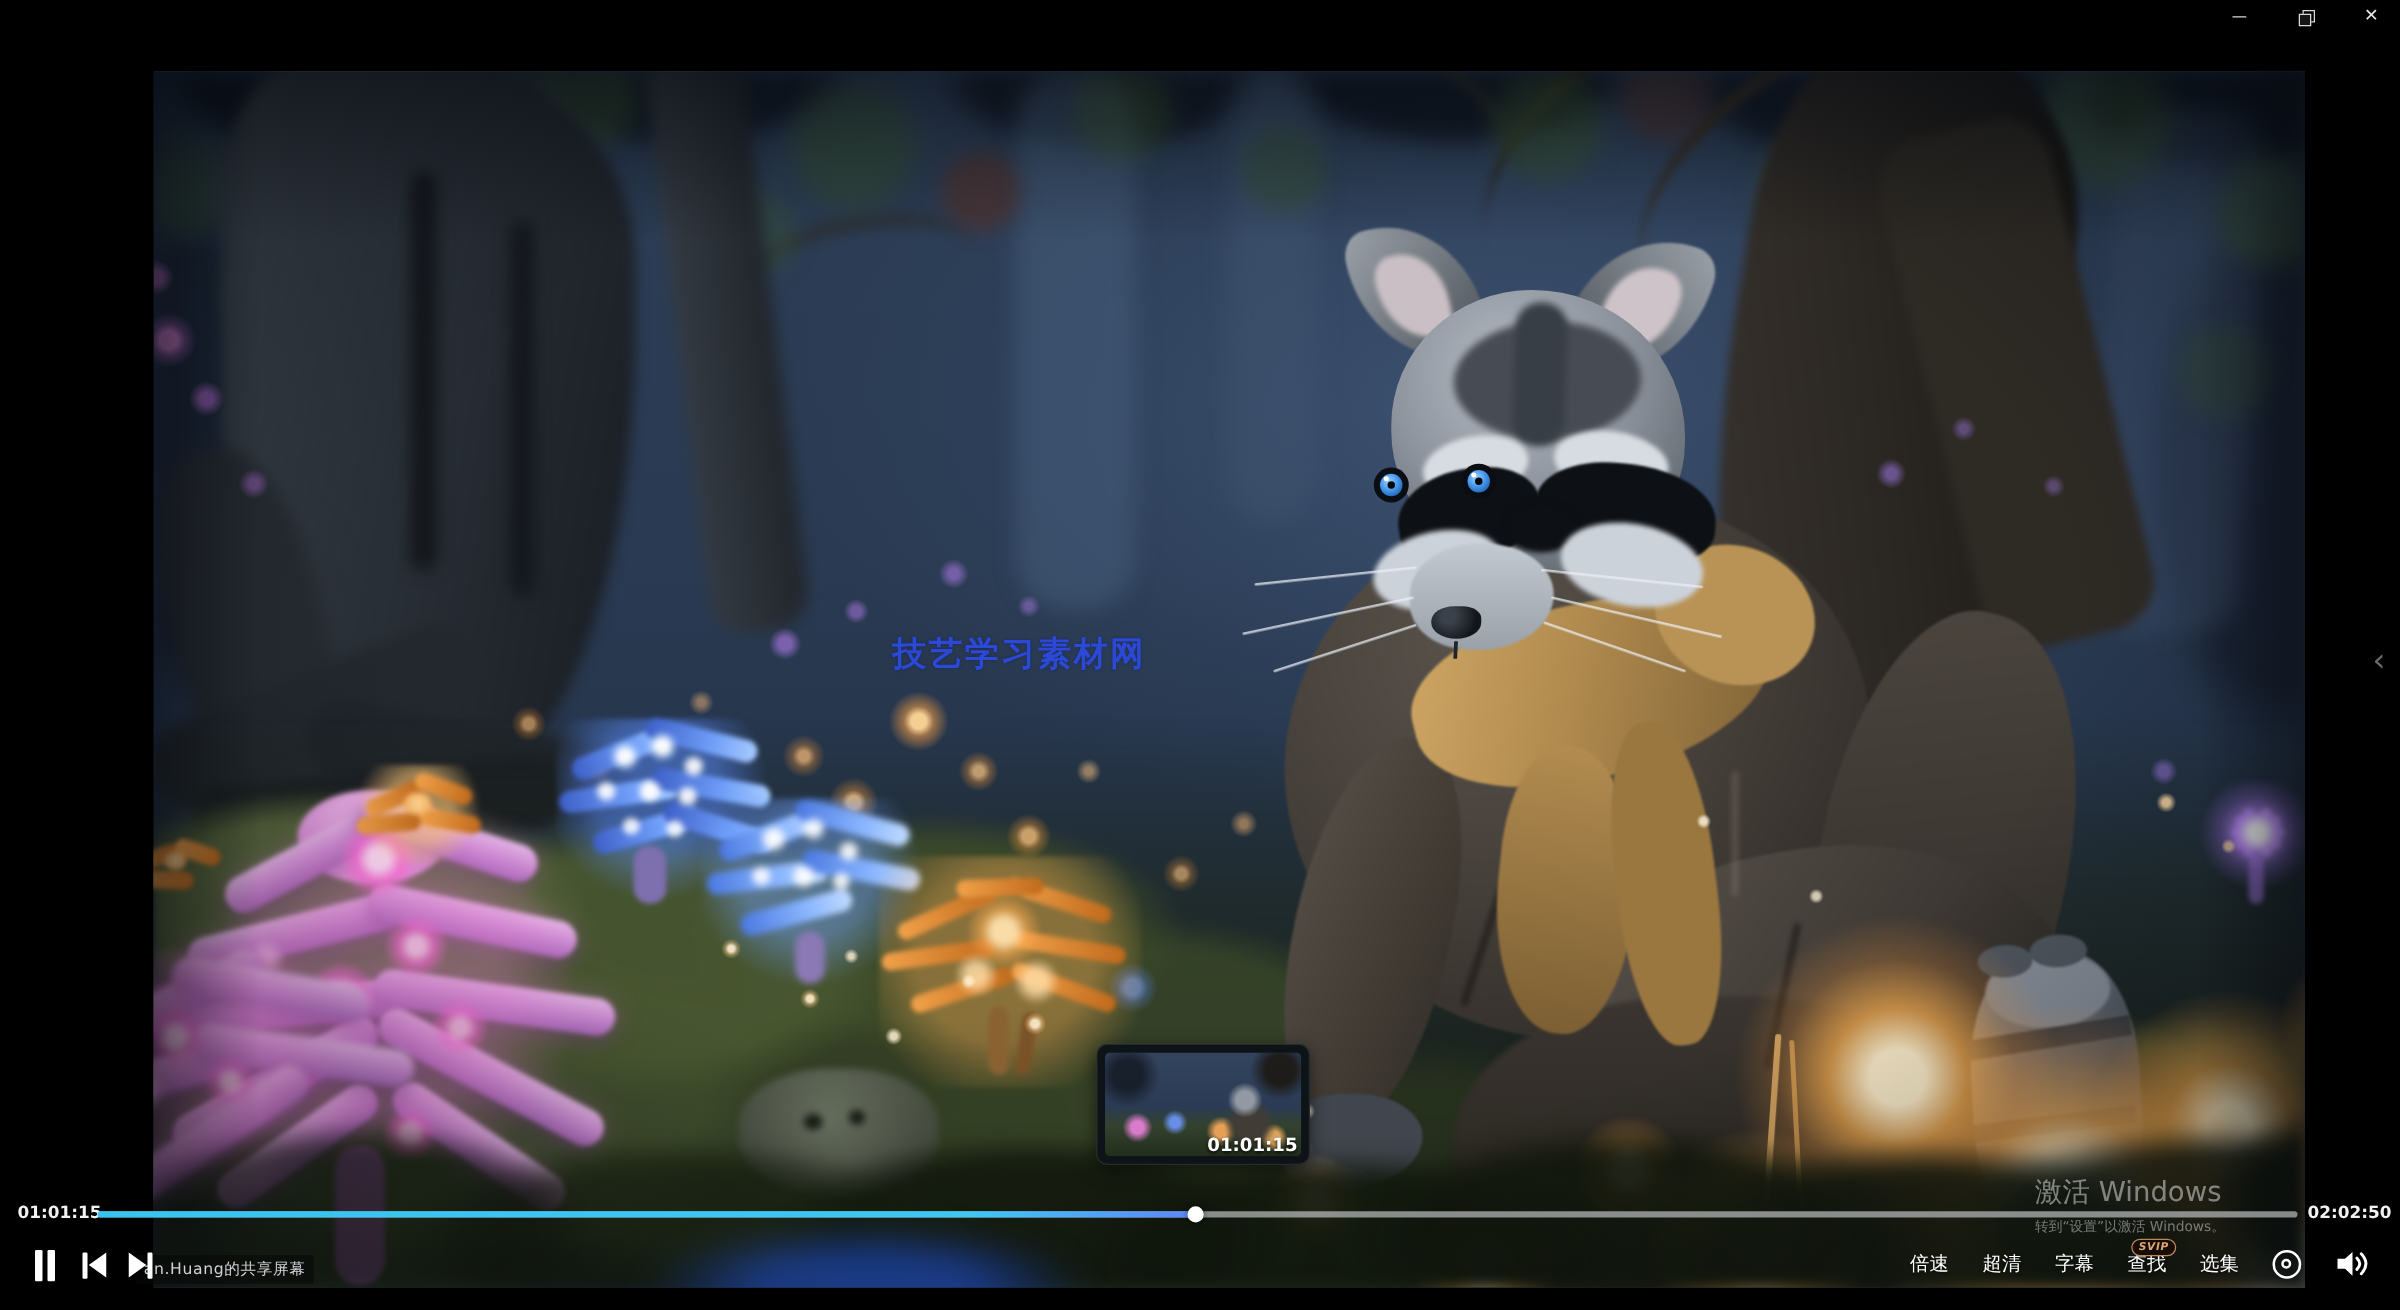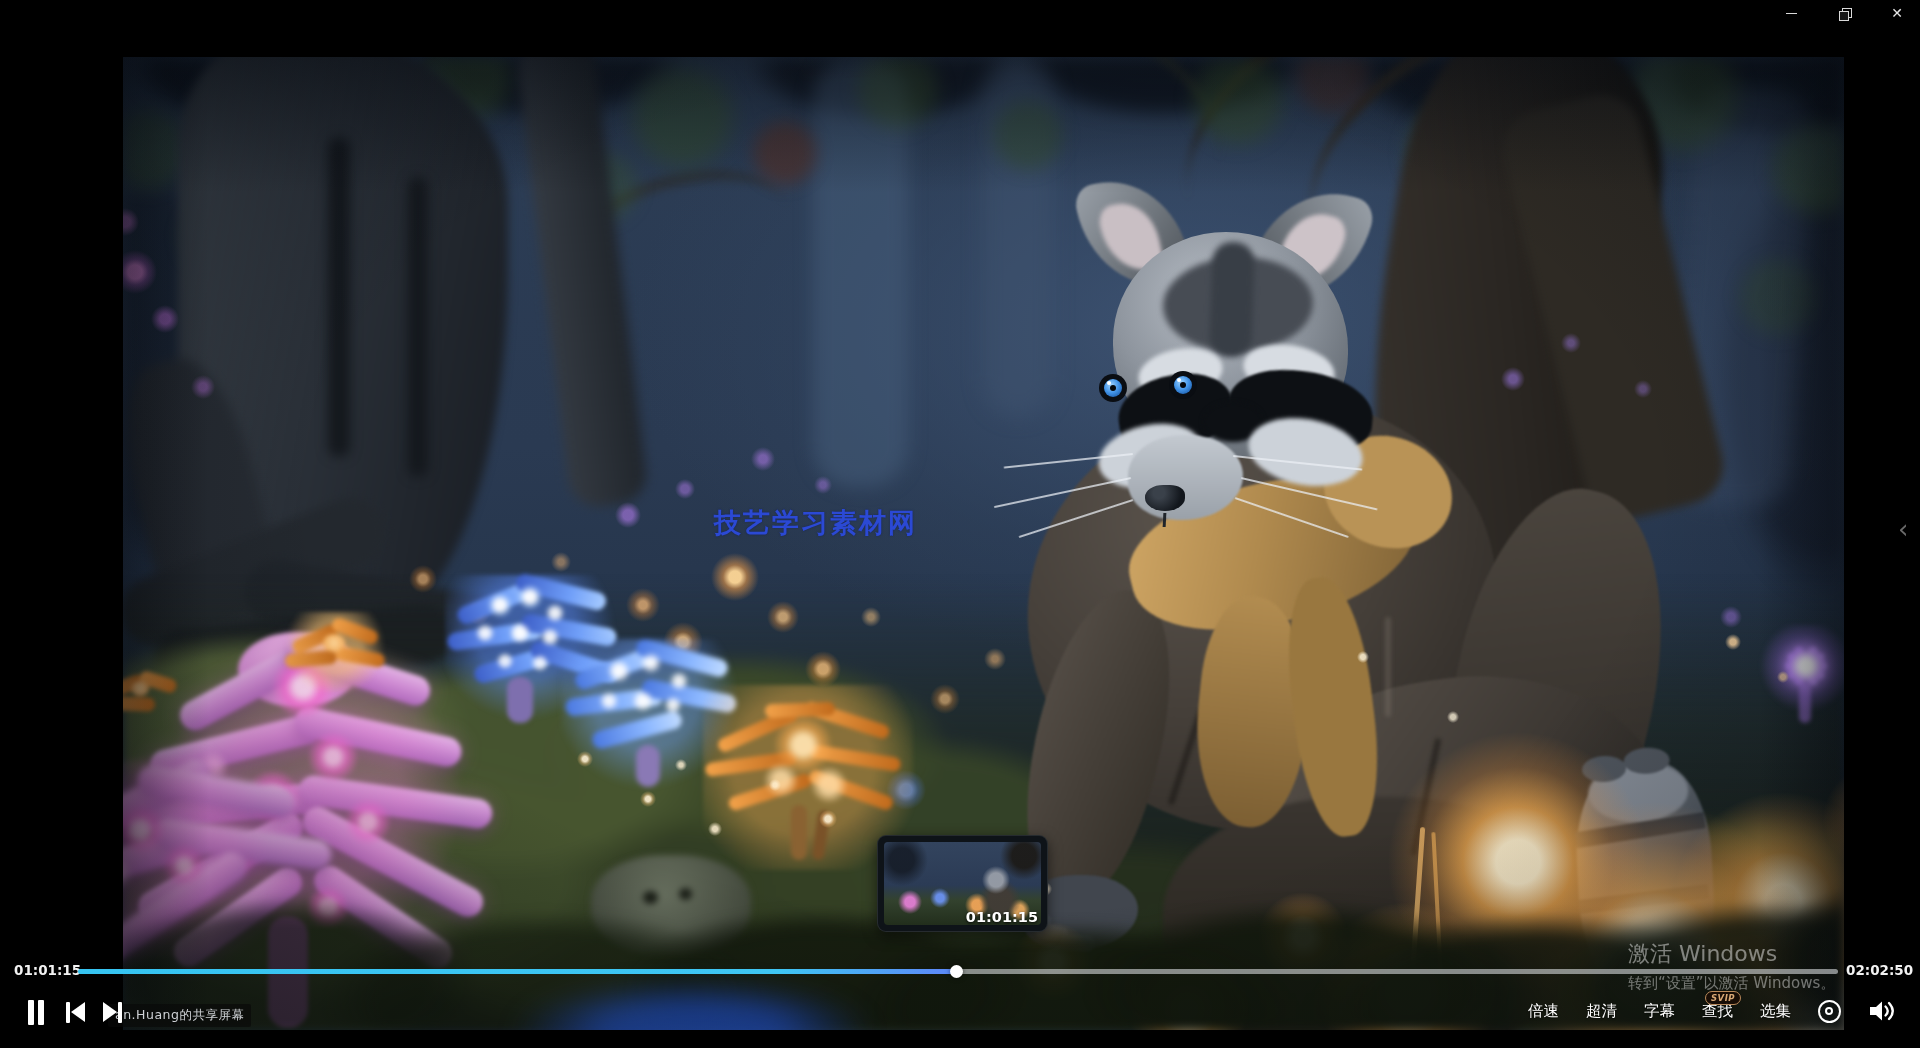--- a/index.html
+++ b/index.html
@@ -66,21 +66,21 @@
   #svip{left:1705px;top:991px;border:1px solid #b9895a;border-radius:8px;background:rgba(25,12,4,.9);
     color:#d9a875;font-size:8.5px;font-weight:bold;font-style:italic;padding:1px 5px;z-index:57;letter-spacing:.5px;}
   .ring-icon{position:relative;width:23px;height:23px;cursor:pointer;}
   .ring-icon .o{position:absolute;inset:0;border:2.6px solid #fff;border-radius:50%;}
   .ring-icon .i{position:absolute;left:7px;top:7px;width:4px;height:4px;border:2.4px solid #fff;border-radius:50%;}
 
   #panel-chevron{left:1898px;top:514px;font-size:26px;color:#6a6a6a;z-index:40;cursor:pointer;}
 
   #win-activate{left:1628px;top:939px;z-index:46;color:rgba(255,255,255,.46);pointer-events:none;}
   #win-activate .l1{font-size:22px;}
-  #win-activate .l2{font-size:15px;margin-top:5px;color:rgba(255,255,255,.42);}
+  #win-activate .l2{font-size:11px;margin-top:5px;color:rgba(255,255,255,.42);}
 
   #taskbar{left:0;top:1032px;width:1920px;height:16px;background:#262b35;border-top:1px solid rgba(255,255,255,.06);
     overflow:hidden;z-index:80;}
   #taskbar .seg{position:absolute;left:202px;top:0;width:38px;height:16px;background:#474c56;}
   #taskbar .clock{position:absolute;left:1804px;top:6px;font-size:12px;color:#c6cad2;}
   #taskbar .divider{position:absolute;left:1913px;top:0;width:2px;height:16px;background:#555a64;}
 
   
   .parm{position:absolute;height:30px;border-radius:16px;
     background:linear-gradient(180deg,#e3b4e4 0%,#cf8fd4 45%,#a866b8 100%);

